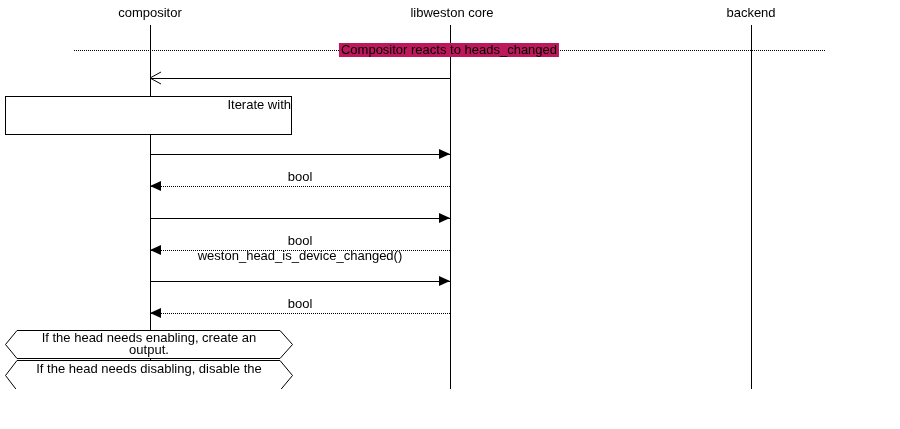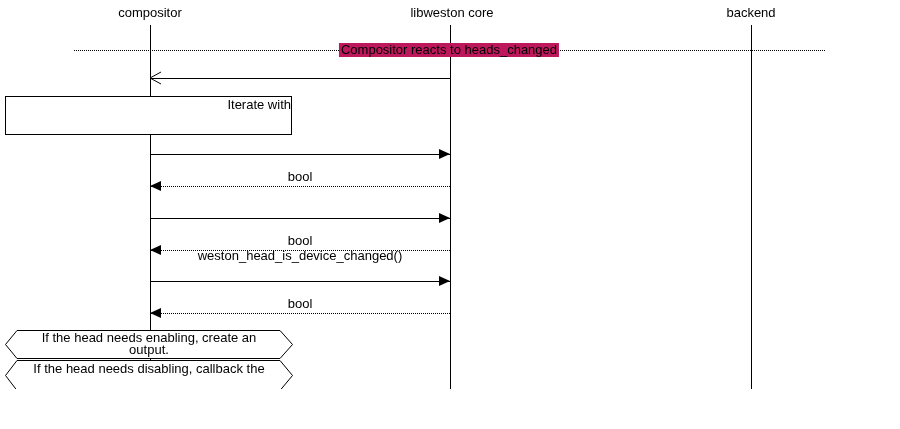--- a/index.html
+++ b/index.html
@@ -109,20 +109,20 @@
       <div>If the head needs enabling, create an</div>
       <div>output.</div>
     </div>
   </div>
 
   <div class="cond" style="top:360px;">
     <svg width="288" height="31">
       <polygon points="12,0.5 275,0.5 287.5,15.5 275,30.5 12,30.5 0.5,15.5" fill="#ffffff" stroke="#000000" stroke-width="1"></polygon>
     </svg>
     <div class="cond-text" style="top:3px;">
-      <div>If the head needs disabling, callback the</div>
+      <div>If the head needs disabling, disable the</div>
     </div>
   </div>
 
   <div class="msg-line dotted" style="top:410px;"></div>
   <div class="ah-right" style="top:405px;"></div>
 
 </div>
 
 </body></html>

